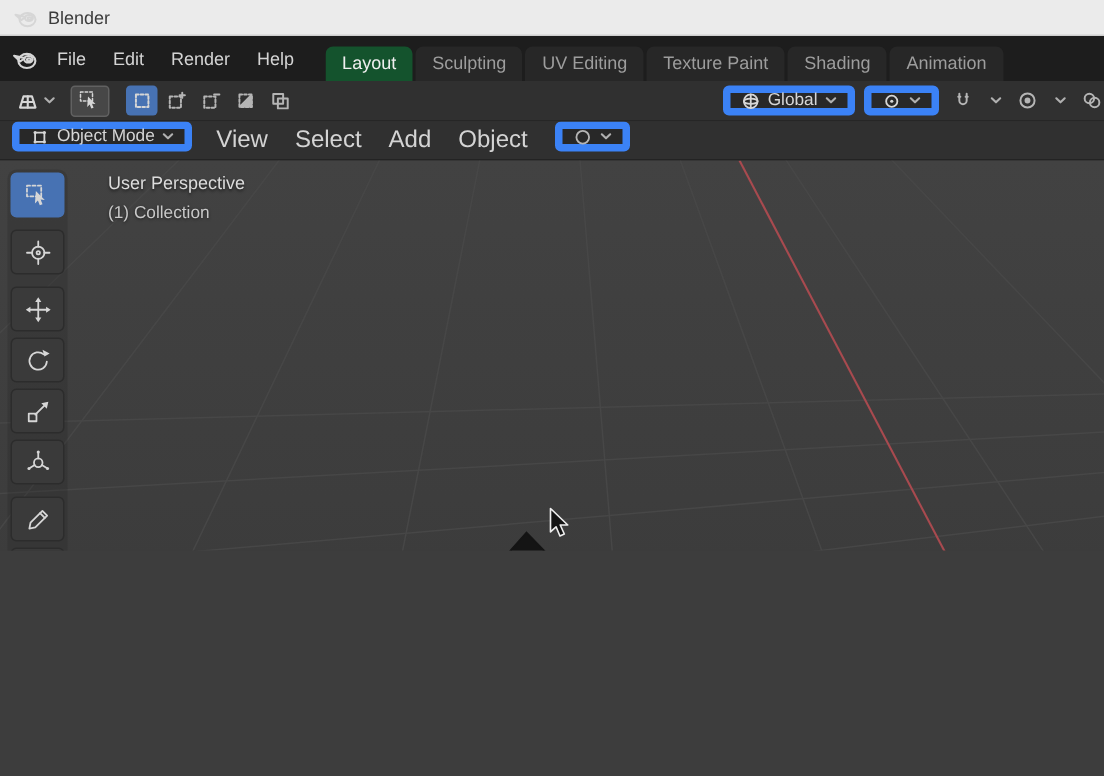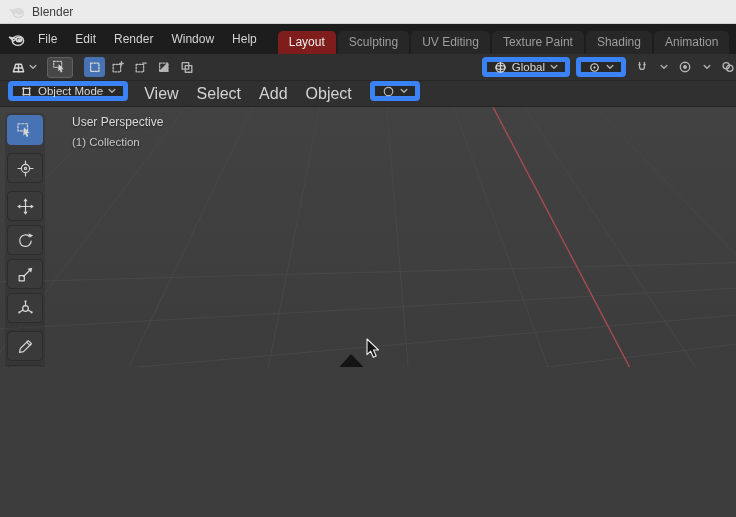--- a/index.html
+++ b/index.html
@@ -10,21 +10,21 @@
   
   .titlebar{height:24px;background:#ebebeb;border-bottom:1px solid #cfcfcf;display:flex;align-items:center;padding:0 9px;gap:7px}
   .titlebar .title{font-size:12px;color:#3c3c3c}
 
   
   .menubar{height:30px;background:#1d1d1d;display:flex;align-items:center;padding:0 4px 0 8px}
   .appmenu-icon{margin-right:4px;flex:0 0 auto}
   .menu-item{font-size:12px;color:#d4d4d4;padding:0 9px;height:100%;display:flex;align-items:center;cursor:default;white-space:nowrap}
   .tabs{display:flex;align-items:flex-end;height:100%;margin-left:12px;flex:1;overflow:hidden;gap:2px}
   .tab{font-size:12px;color:#9d9d9d;background:#272727;padding:4px 11px 5px;border-radius:5px 5px 0 0;white-space:nowrap;height:23px;display:flex;align-items:center}
-  .tab.active{background:#7f1d1d;color:#efefef}
+  .tab.active{background:#14532d;color:#efefef}
 
   
   .tool-header{height:27px;background:#303030;border-bottom:1px solid #262626;display:flex;align-items:center;padding:0 8px;gap:7px;overflow:hidden}
   .mode-header{height:26px;background:#303030;border-bottom:1px solid #232323;display:flex;padding:0 8px;gap:2px;overflow:hidden}
   .hbtn{display:flex;align-items:center;gap:3px;padding:2px 3px;border-radius:3px}
   .drop{display:flex;align-items:center;gap:5px;background:#282828;border:5px solid #3b82f6;border-radius:4px;height:20px;padding:0 7px;font-size:11.5px;color:#d6d6d6;white-space:nowrap}
   .tool-display{width:26px;height:21px;background:#474747;border:1px solid #616161;border-radius:3px;display:flex;align-items:center;justify-content:center}
   .mode-group{display:flex;align-items:center;gap:2px;margin-left:4px}
   .mbtn{width:21px;height:20px;border-radius:3px;display:flex;align-items:center;justify-content:center}
   .mbtn.pressed{background:#4772b3}
@@ -79,21 +79,20 @@
   <div class="menubar">
     <svg class="ic appmenu-icon" width="17" height="17" viewBox="0 0 18 18">
       <path d="M1.5 6.5 L9 8.2 L5.8 10.6 Z" fill="#f5792a" stroke="none"></path>
       <ellipse cx="10.5" cy="10.2" rx="6" ry="5" fill="#f5792a" stroke="none"></ellipse>
       <ellipse cx="11.6" cy="9" rx="3" ry="2.3" fill="#e8e8e8" stroke="none"></ellipse>
       <ellipse cx="12" cy="9.4" rx="1.4" ry="1" fill="#f5792a" stroke="none"></ellipse>
     </svg>
     <div class="menu-item">File</div>
     <div class="menu-item">Edit</div>
     <div class="menu-item">Render</div>
-    <div class="menu-item">Window</div>
     <div class="menu-item">Help</div>
     <div class="tabs">
       <div class="tab active">Layout</div>
       <div class="tab">Sculpting</div>
       <div class="tab">UV Editing</div>
       <div class="tab">Texture Paint</div>
       <div class="tab">Shading</div>
       <div class="tab">Animation</div>
 
     </div>

